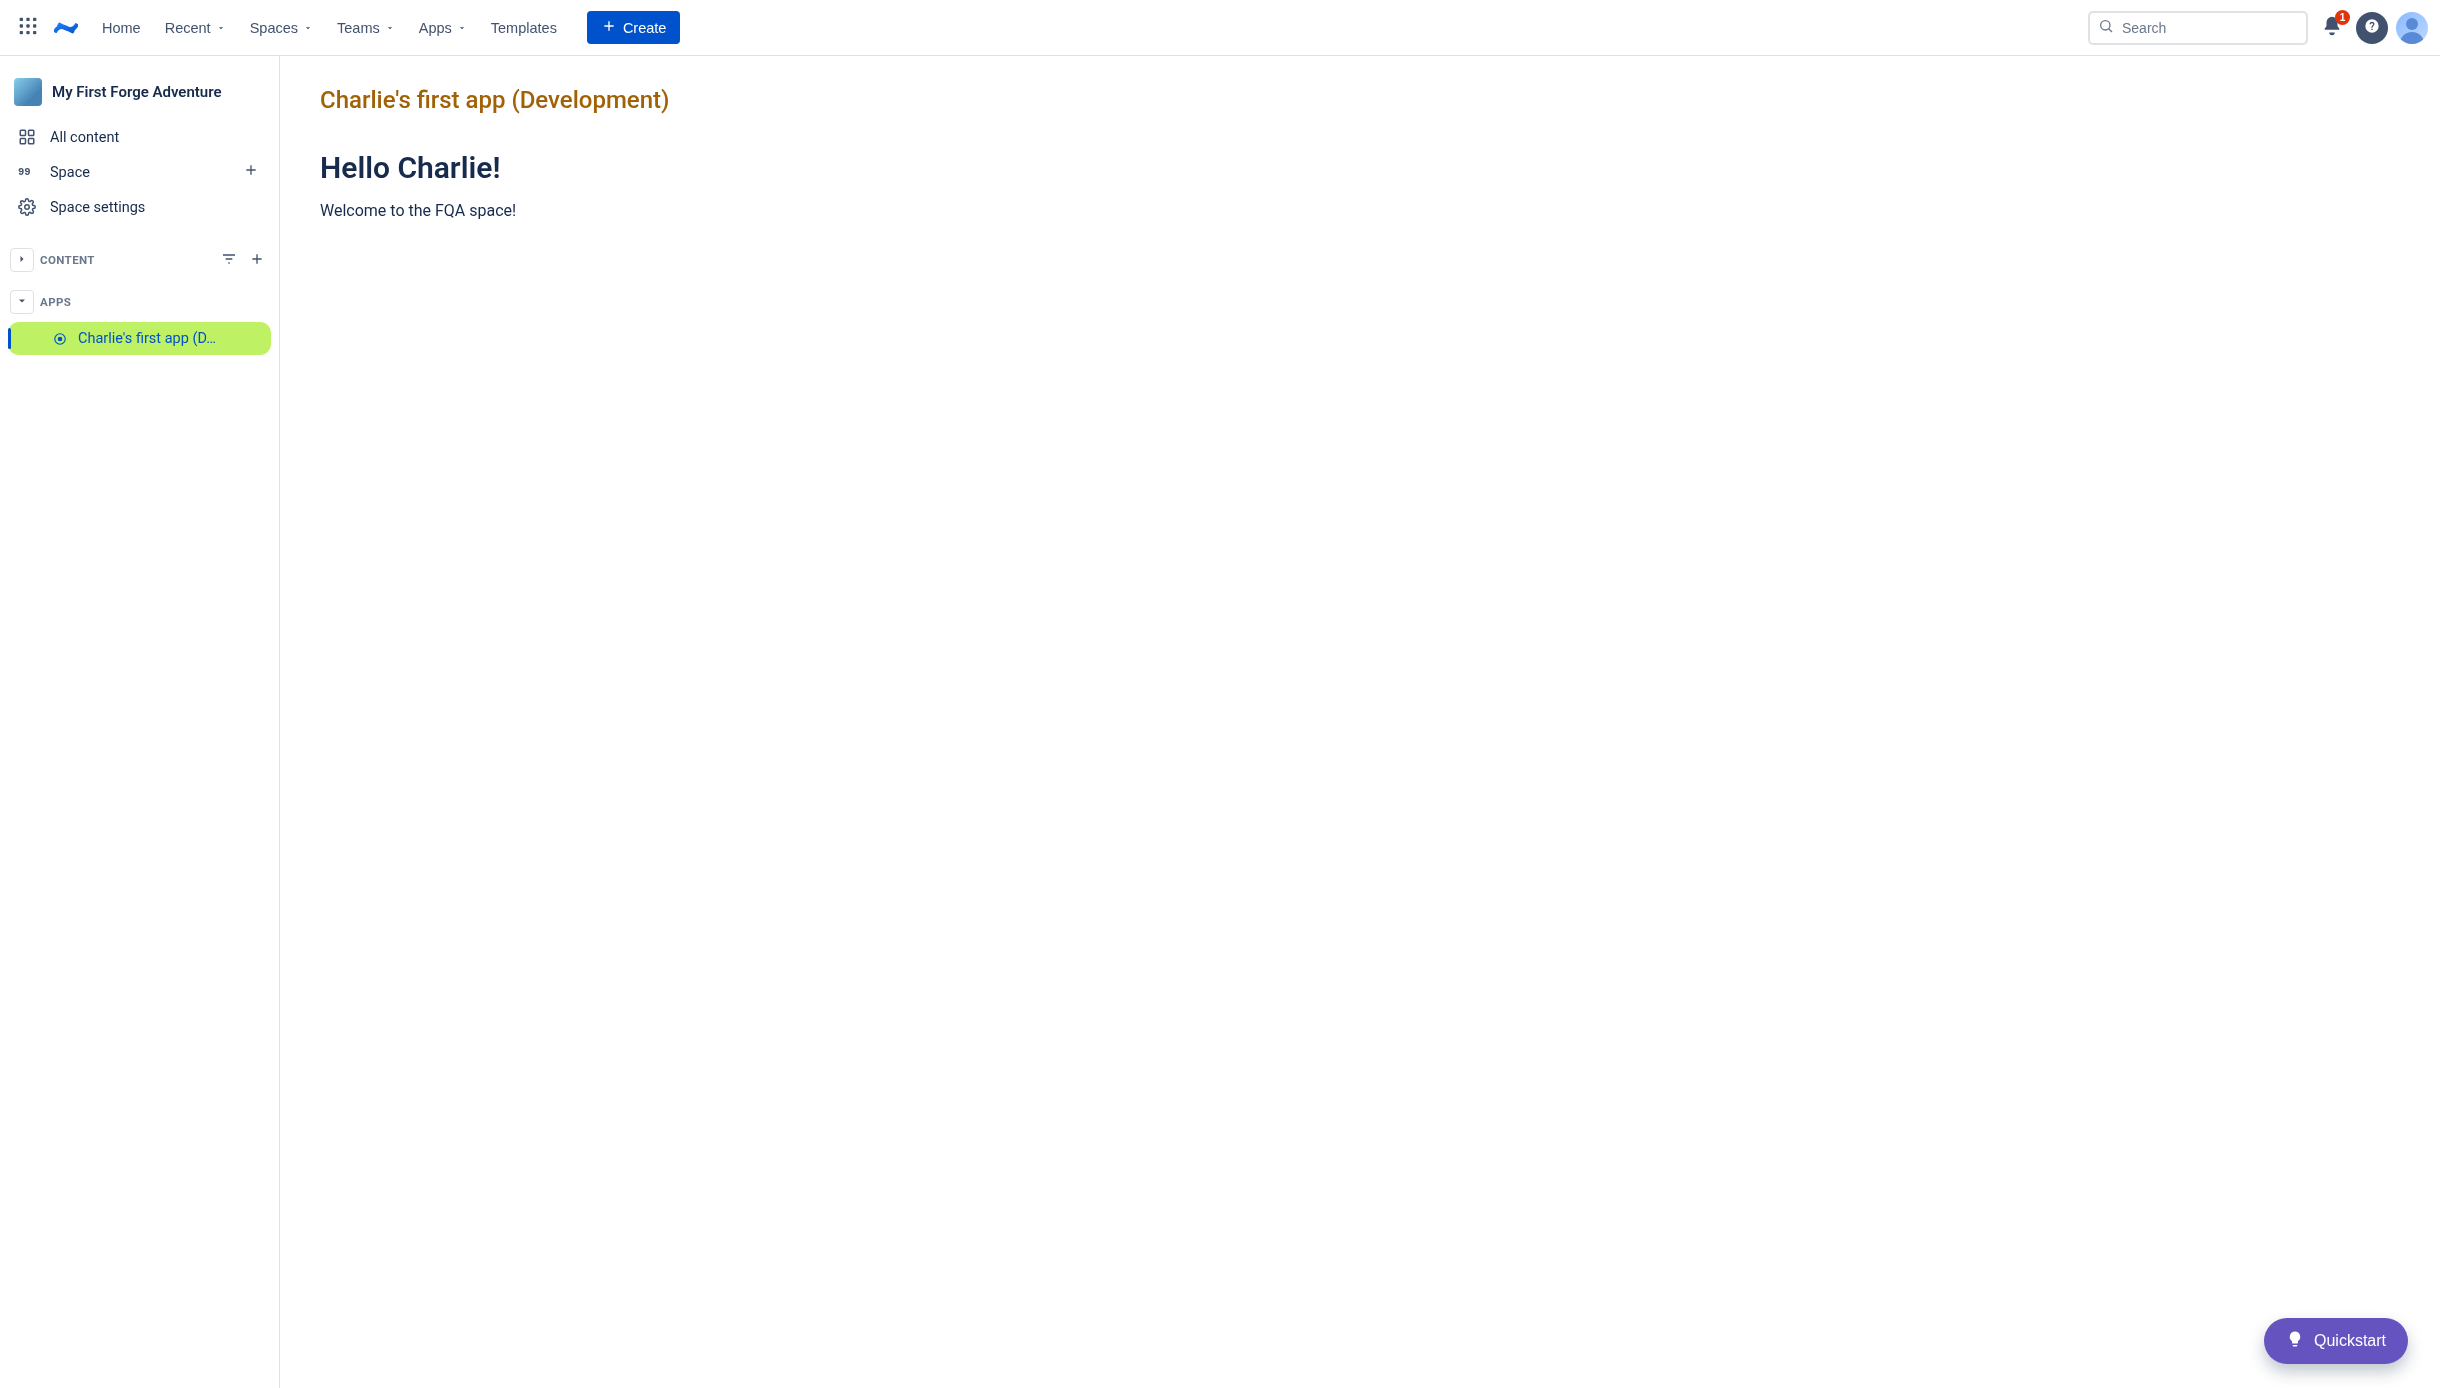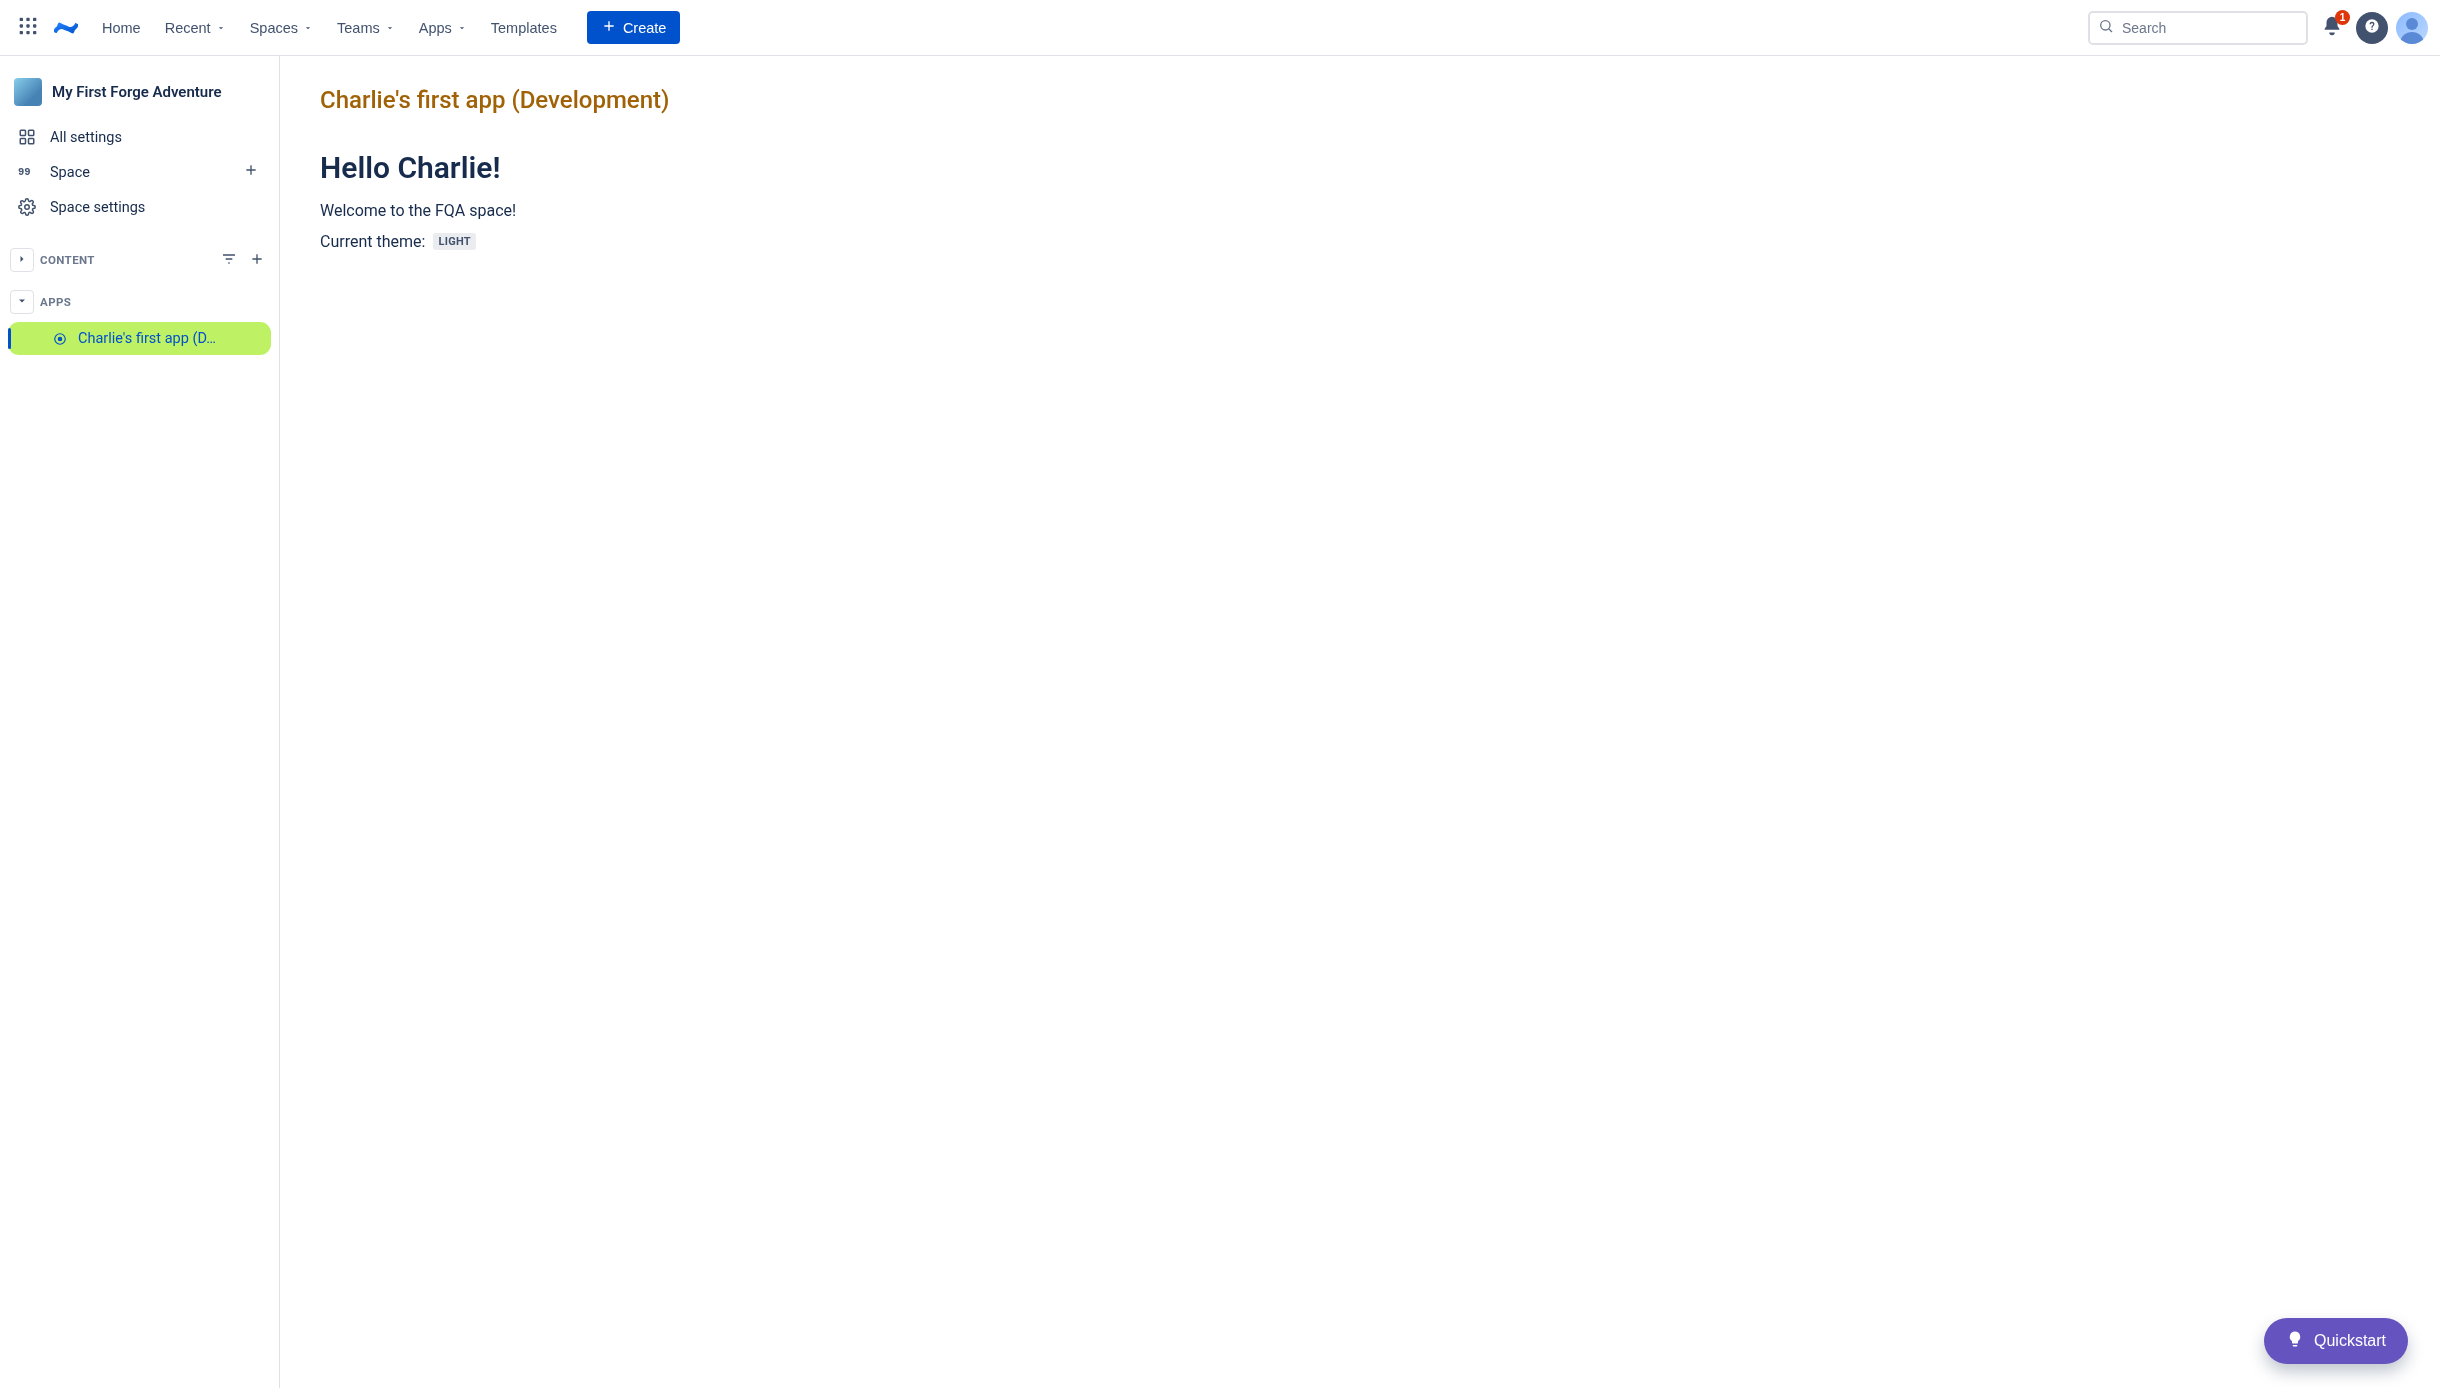--- a/index.html
+++ b/index.html
@@ -244,21 +244,21 @@
 
     <div class="side-link">
       <span class="side-icon">
         <svg width="18" height="18" viewBox="0 0 24 24" fill="none" stroke="#42526E" stroke-width="2">
             <rect x="3" y="3" width="7" height="7" rx="1"></rect>
             <rect x="14" y="3" width="7" height="7" rx="1"></rect>
             <rect x="3" y="14" width="7" height="7" rx="1"></rect>
             <rect x="14" y="14" width="7" height="7" rx="1"></rect>
           </svg>
       </span>
-      <span>All settings</span>
+      <span>All content</span>
     </div>
 
     <div class="side-link">
       <span class="side-icon">
         <svg width="18" height="18" viewBox="0 0 24 24" fill="#42526E">
             <text x="0" y="16" font-size="14" font-weight="700">99</text>
           </svg>
       </span>
       <span>Space</span>
       <span class="side-plus">
@@ -319,24 +319,20 @@
         </span>
         <span class="tree-item-label">Charlie's first app (D…</span>
       </div>
     </div>
   </aside>
 
   <main class="main">
     <h1 class="page-title">Charlie's first app (Development)</h1>
     <h2 class="content-h1">Hello Charlie!</h2>
     <p class="content-p">Welcome to the FQA space!</p>
-    <div class="theme-row">
-      <span>Current theme:</span>
-      <span class="lozenge">LIGHT</span>
-    </div>
   </main>
 </div>
 
 <button class="quickstart">
   <span>
     <svg width="18" height="18" viewBox="0 0 24 24" fill="#fff">
         <path d="M12 2a7 7 0 0 0-4 12.7V17a1 1 0 0 0 1 1h6a1 1 0 0 0 1-1v-2.3A7 7 0 0 0 12 2zm-3 18h6v1a1 1 0 0 1-1 1h-4a1 1 0 0 1-1-1v-1z"></path>
       </svg>
   </span>
   <span>Quickstart</span>

